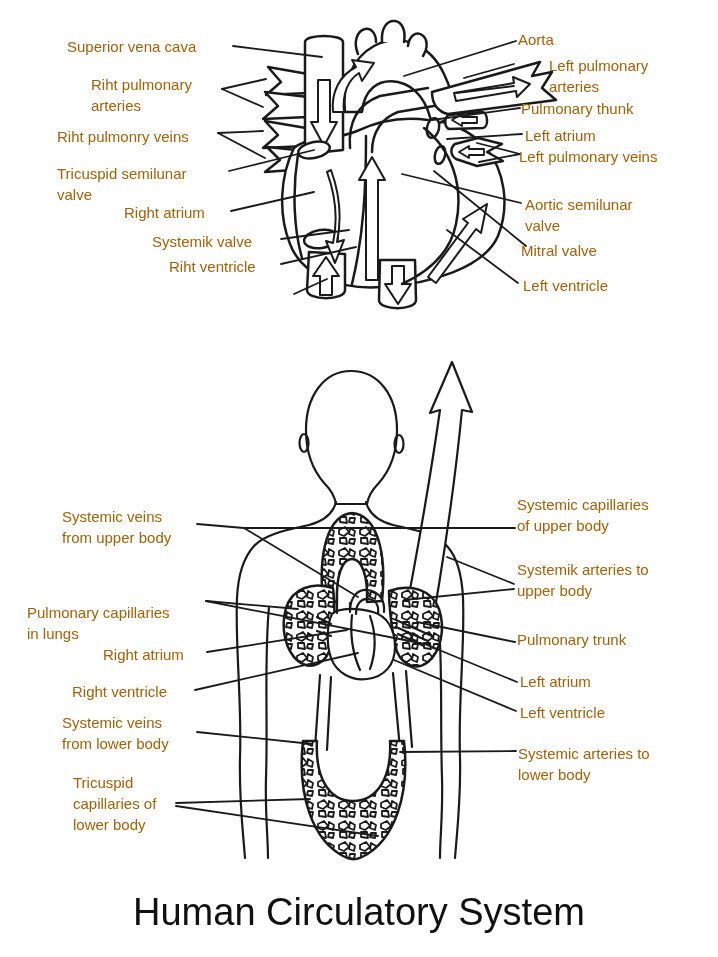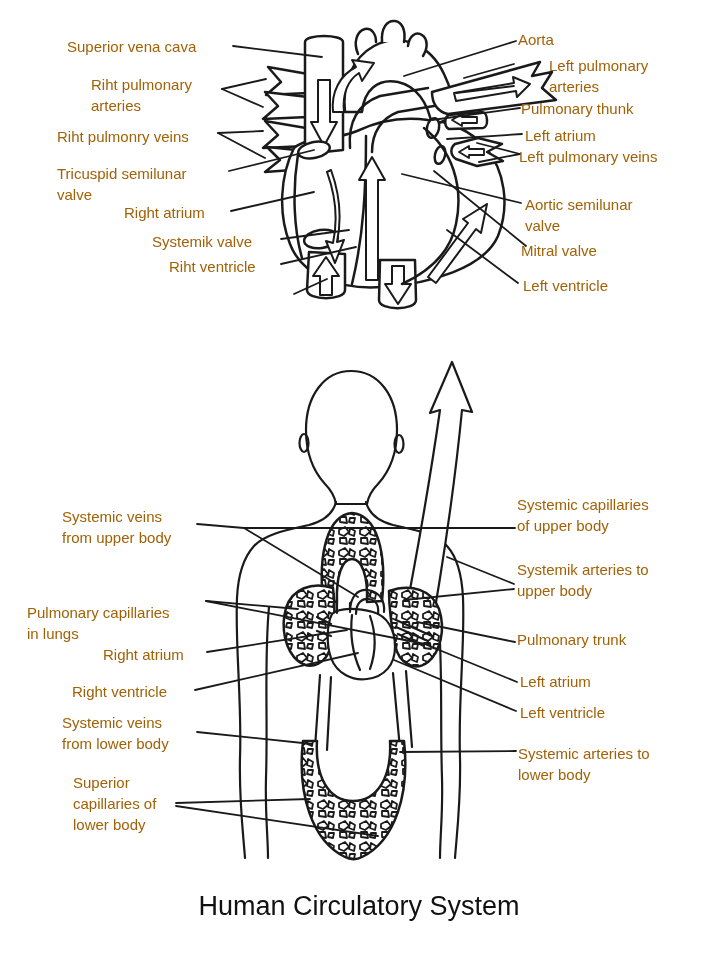--- a/index.html
+++ b/index.html
@@ -15,21 +15,21 @@
     position:absolute;
     font-size:15px;
     line-height:21px;
     color:#a16207;
     white-space:pre-line;
   }
   .title{
     position:absolute;
     left:0;right:0;
     text-align:center;
-    font-size:27px;
+    font-size:38px;
     color:#111111;
   }
 </style>
 </head>
 <body>
 
 <div class="stage">
 
 <svg class="artwork" width="718" height="957" viewBox="0 0 718 957" stroke-linecap="round" stroke-linejoin="round">
   <defs>
@@ -202,21 +202,21 @@
   <div class="lbl" style="left:523px;top:275px;">Left ventricle</div>
 
   <div class="lbl" style="left:62px;top:506px;">Systemic veins
 from upper body</div>
   <div class="lbl" style="left:27px;top:563px;margin-top:39px;">Pulmonary capillaries
 in lungs</div>
   <div class="lbl" style="left:103px;top:644px;">Right atrium</div>
   <div class="lbl" style="left:72px;top:681px;">Right ventricle</div>
   <div class="lbl" style="left:62px;top:712px;">Systemic veins
 from lower body</div>
-  <div class="lbl" style="left:73px;top:772px;">Superior
+  <div class="lbl" style="left:73px;top:772px;">Tricuspid
 capillaries of
 lower body</div>
 
   <div class="lbl" style="left:517px;top:559px;">Systemik arteries to
 upper body</div>
   <div class="lbl" style="left:517px;top:494px;">Systemic capillaries
 of upper body</div>
   <div class="lbl" style="left:517px;top:629px;">Pulmonary trunk</div>
   <div class="lbl" style="left:520px;top:671px;">Left atrium</div>
   <div class="lbl" style="left:520px;top:702px;">Left ventricle</div>

